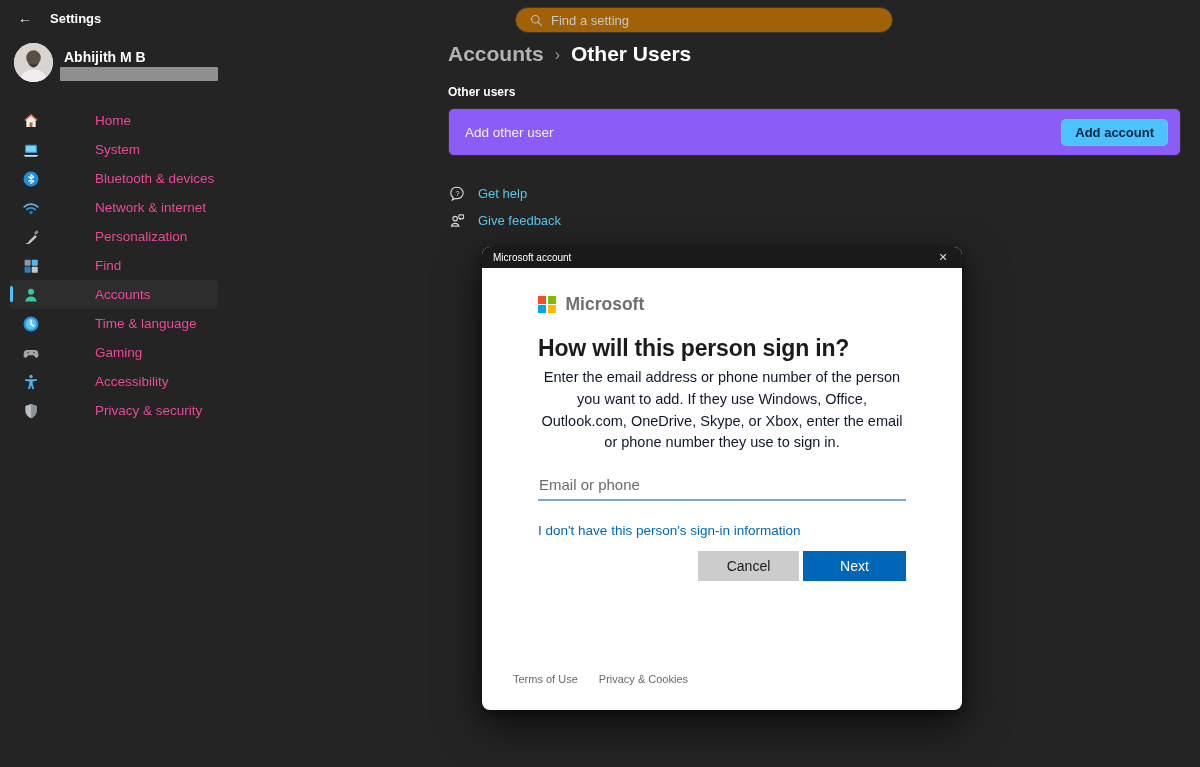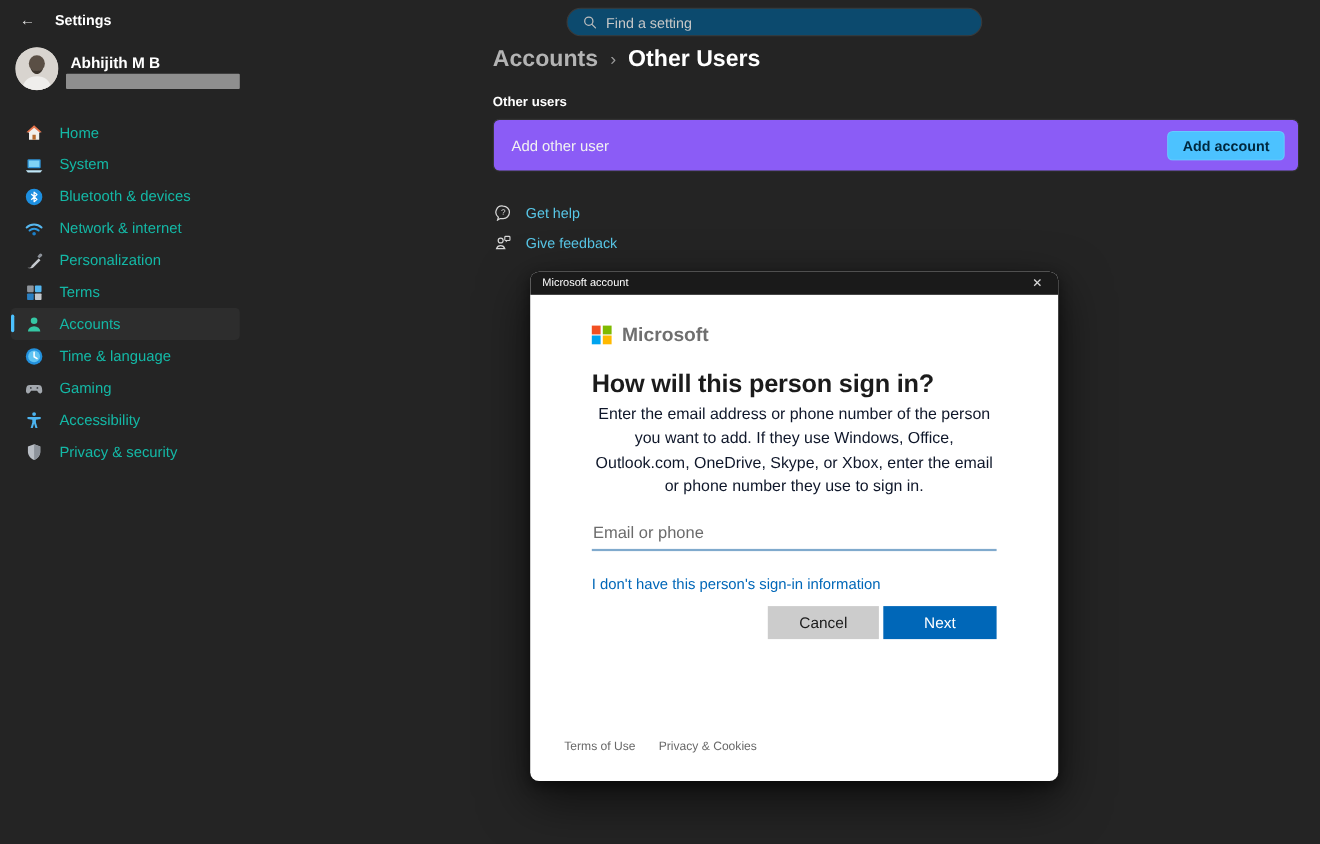--- a/index.html
+++ b/index.html
@@ -23,24 +23,24 @@
 
   
   .nav { position:absolute; top:106px; left:10px; width:208px; }
   .nav-item { position:relative; height:29px; display:flex; align-items:center; padding-left:12px;
               border-radius:4px; cursor:pointer; }
   .nav-item.selected { background:#2d2d2d; }
   .nav-item.selected::before { content:""; position:absolute; left:0; top:6px; width:3px; height:16px;
               border-radius:2px; background:#4cc2ff; }
   .nav-icon { width:18px; height:18px; margin-right:14px; flex:0 0 18px; display:flex; }
   .nav-icon svg { width:18px; height:18px; }
-  .nav-label { font-size:13.5px; color:#14b8a6; white-space:nowrap; }
-
-  
-  .search-box { position:absolute; top:7px; left:515px; width:378px; height:26px; background:#0c4a6e;
+  .nav-label { font-size:13.5px; color:#ec4899; white-space:nowrap;margin-left:41px; }
+
+  
+  .search-box { position:absolute; top:7px; left:515px; width:378px; height:26px; background:#a16207;
                 border:1px solid #3a3a3a; border-radius:14px; display:flex; align-items:center; padding:0 10px; }
   .search-box svg { width:13px; height:13px; margin:0 8px 0 4px; flex:0 0 13px; }
   .search-box input { flex:1; background:transparent; border:none; outline:none; color:#e5e5e5;
                 font-size:13px; font-family:inherit; }
   .search-box input::placeholder { color:#c7c7c7; opacity:1; }
 
   
   .breadcrumb { position:absolute; top:42px; left:448px; display:flex; align-items:center; gap:11px; }
   .crumb-parent { font-size:21px; font-weight:700; color:#b3b3b3; cursor:pointer; }
   .crumb-sep { font-size:16px; color:#9a9a9a; padding-top:2px; }
@@ -158,21 +158,21 @@
   </div>
   <div class="nav-item">
     <span class="nav-icon">
       <svg viewBox="0 0 24 24">
           <rect x="3.5" y="3.5" width="8" height="8" rx="1" fill="#8f959c"></rect>
           <rect x="13" y="3.5" width="8" height="8" rx="1" fill="#55b7f0"></rect>
           <rect x="3.5" y="13" width="8" height="8" rx="1" fill="#2a7fc2"></rect>
           <rect x="13" y="13" width="8" height="8" rx="1" fill="#c3c7cc"></rect>
         </svg>
     </span>
-    <span class="nav-label">Terms</span>
+    <span class="nav-label">Find</span>
   </div>
   <div class="nav-item selected">
     <span class="nav-icon">
       <svg viewBox="0 0 24 24">
           <circle cx="12" cy="7.5" r="4" fill="#35c7a4"></circle>
           <path d="M4.5 20.5a7.5 6.5 0 0 1 15 0Z" fill="#35c7a4"></path>
         </svg>
     </span>
     <span class="nav-label">Accounts</span>
   </div>

